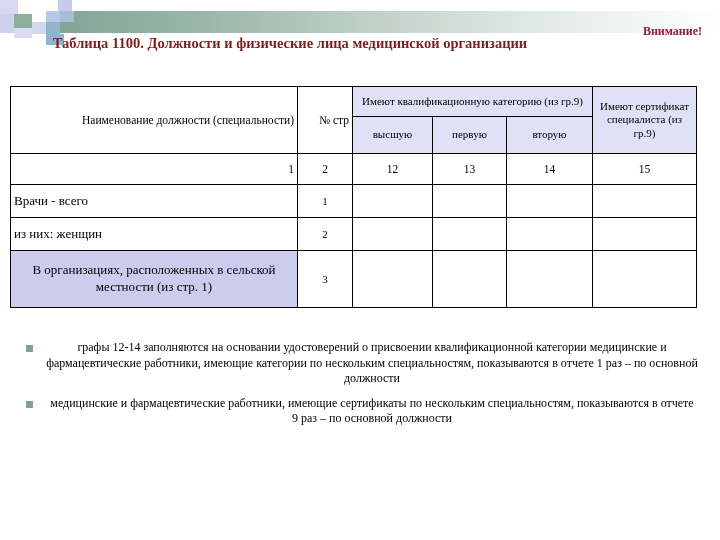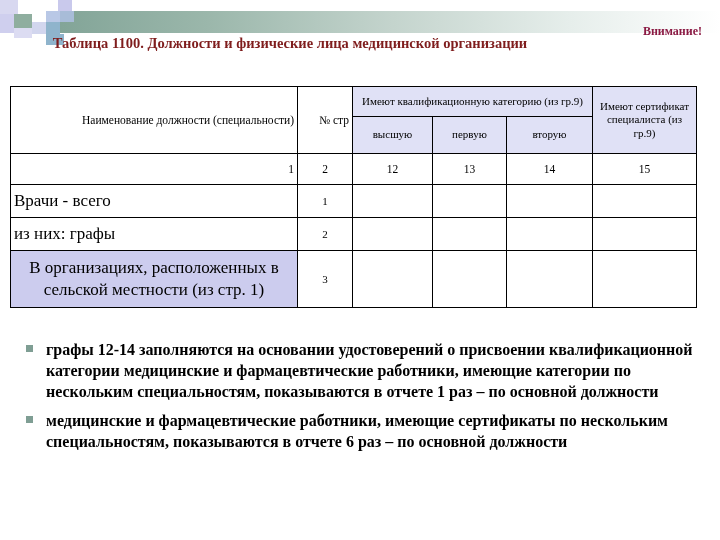--- a/index.html
+++ b/index.html
@@ -83,21 +83,21 @@
   }
   .numrow td {
     text-align: center;
     height: 22px;
     font-size: 11.5px;
   }
   .numrow td.first { text-align: right; padding-right: 8px; }
   .lbl {
     text-align: left;
     font-weight: bold;
-    font-size: 17px;
+    font-size: 13px;
     padding-left: 4px;
   }
   .lbl.sub {
     font-weight: normal;
     padding-left: 22px;
   }
   .lbl.hl {
     background: #ccccee !important;
     font-weight: bold;
     text-align: center;
@@ -120,23 +120,24 @@
     margin-bottom: 9px;
   }
   .bullet {
     flex: 0 0 auto;
     width: 7px; height: 7px;
     background: #7f9e94;
     margin: 5px 13px 0 4px;
   }
   .note-text {
     flex: 1 1 auto;
-    font-weight: bold;
+    font-weight: normal;
     line-height: 1.30;
-    font-size: 16px;
+    font-size: 12px;
+    text-align: center;
   }
   .red { color: #cc2222; }
 </style>
 </head>
 <body>
 
 <div id="banner-wrap">
   <div id="banner-bar" style="background: linear-gradient(to right, rgb(127, 162, 149) 0%, rgb(155, 183, 171) 25%, rgb(196, 212, 205) 52%, rgb(230, 238, 235) 78%, rgb(255, 255, 255) 100%);"></div>
   <div id="deco-squares">
       <div class="deco-sq" style="left: 0px; top: 0px; width: 18px; height: 14px; background: rgb(216, 216, 240);"></div>
@@ -192,21 +193,21 @@
     <tr>
       <td class="lbl" style="height:24px">Врачи - всего</td>
       <td class="ctr">1</td>
       <td class="ctr"></td>
       <td class="ctr"></td>
       <td class="ctr"></td>
       <td class="ctr"></td>
     </tr>
 
     <tr>
-      <td class="lbl sub" style="height:24px">из них: графы</td>
+      <td class="lbl sub" style="height:24px">из них: женщин</td>
       <td class="ctr">2</td>
       <td class="ctr"></td>
       <td class="ctr"></td>
       <td class="ctr"></td>
       <td class="ctr"></td>
     </tr>
 
     <tr>
       <td class="lbl hl" style="height: 48px; background: rgb(204, 204, 238);">В организациях, расположенных в сельской местности (из стр. 1)</td>
       <td class="ctr">3</td>
@@ -218,15 +219,15 @@
   </tbody>
 </table>
 
 <div id="notes">
   <div class="note">
     <span class="bullet" style="background: rgb(127, 158, 148);"></span>
     <span class="note-text"><span>графы 12-14 заполняются на основании удостоверений о присвоении квалификационной категории медицинские и фармацевтические работники, имеющие категории по нескольким специальностям, показываются в отчете 1 раз – по основной должности</span><span class="red"></span></span>
   </div>
   <div class="note">
     <span class="bullet" style="background: rgb(127, 158, 148);"></span>
-    <span class="note-text"><span>медицинские и фармацевтические работники, имеющие сертификаты по нескольким специальностям, показываются в отчете 6 раз – по основной должности</span><span class="red"></span></span>
+    <span class="note-text"><span>медицинские и фармацевтические работники, имеющие сертификаты по нескольким специальностям, показываются в отчете 9 раз – по основной должности</span><span class="red"></span></span>
   </div>
 </div>
 
 </body></html>

